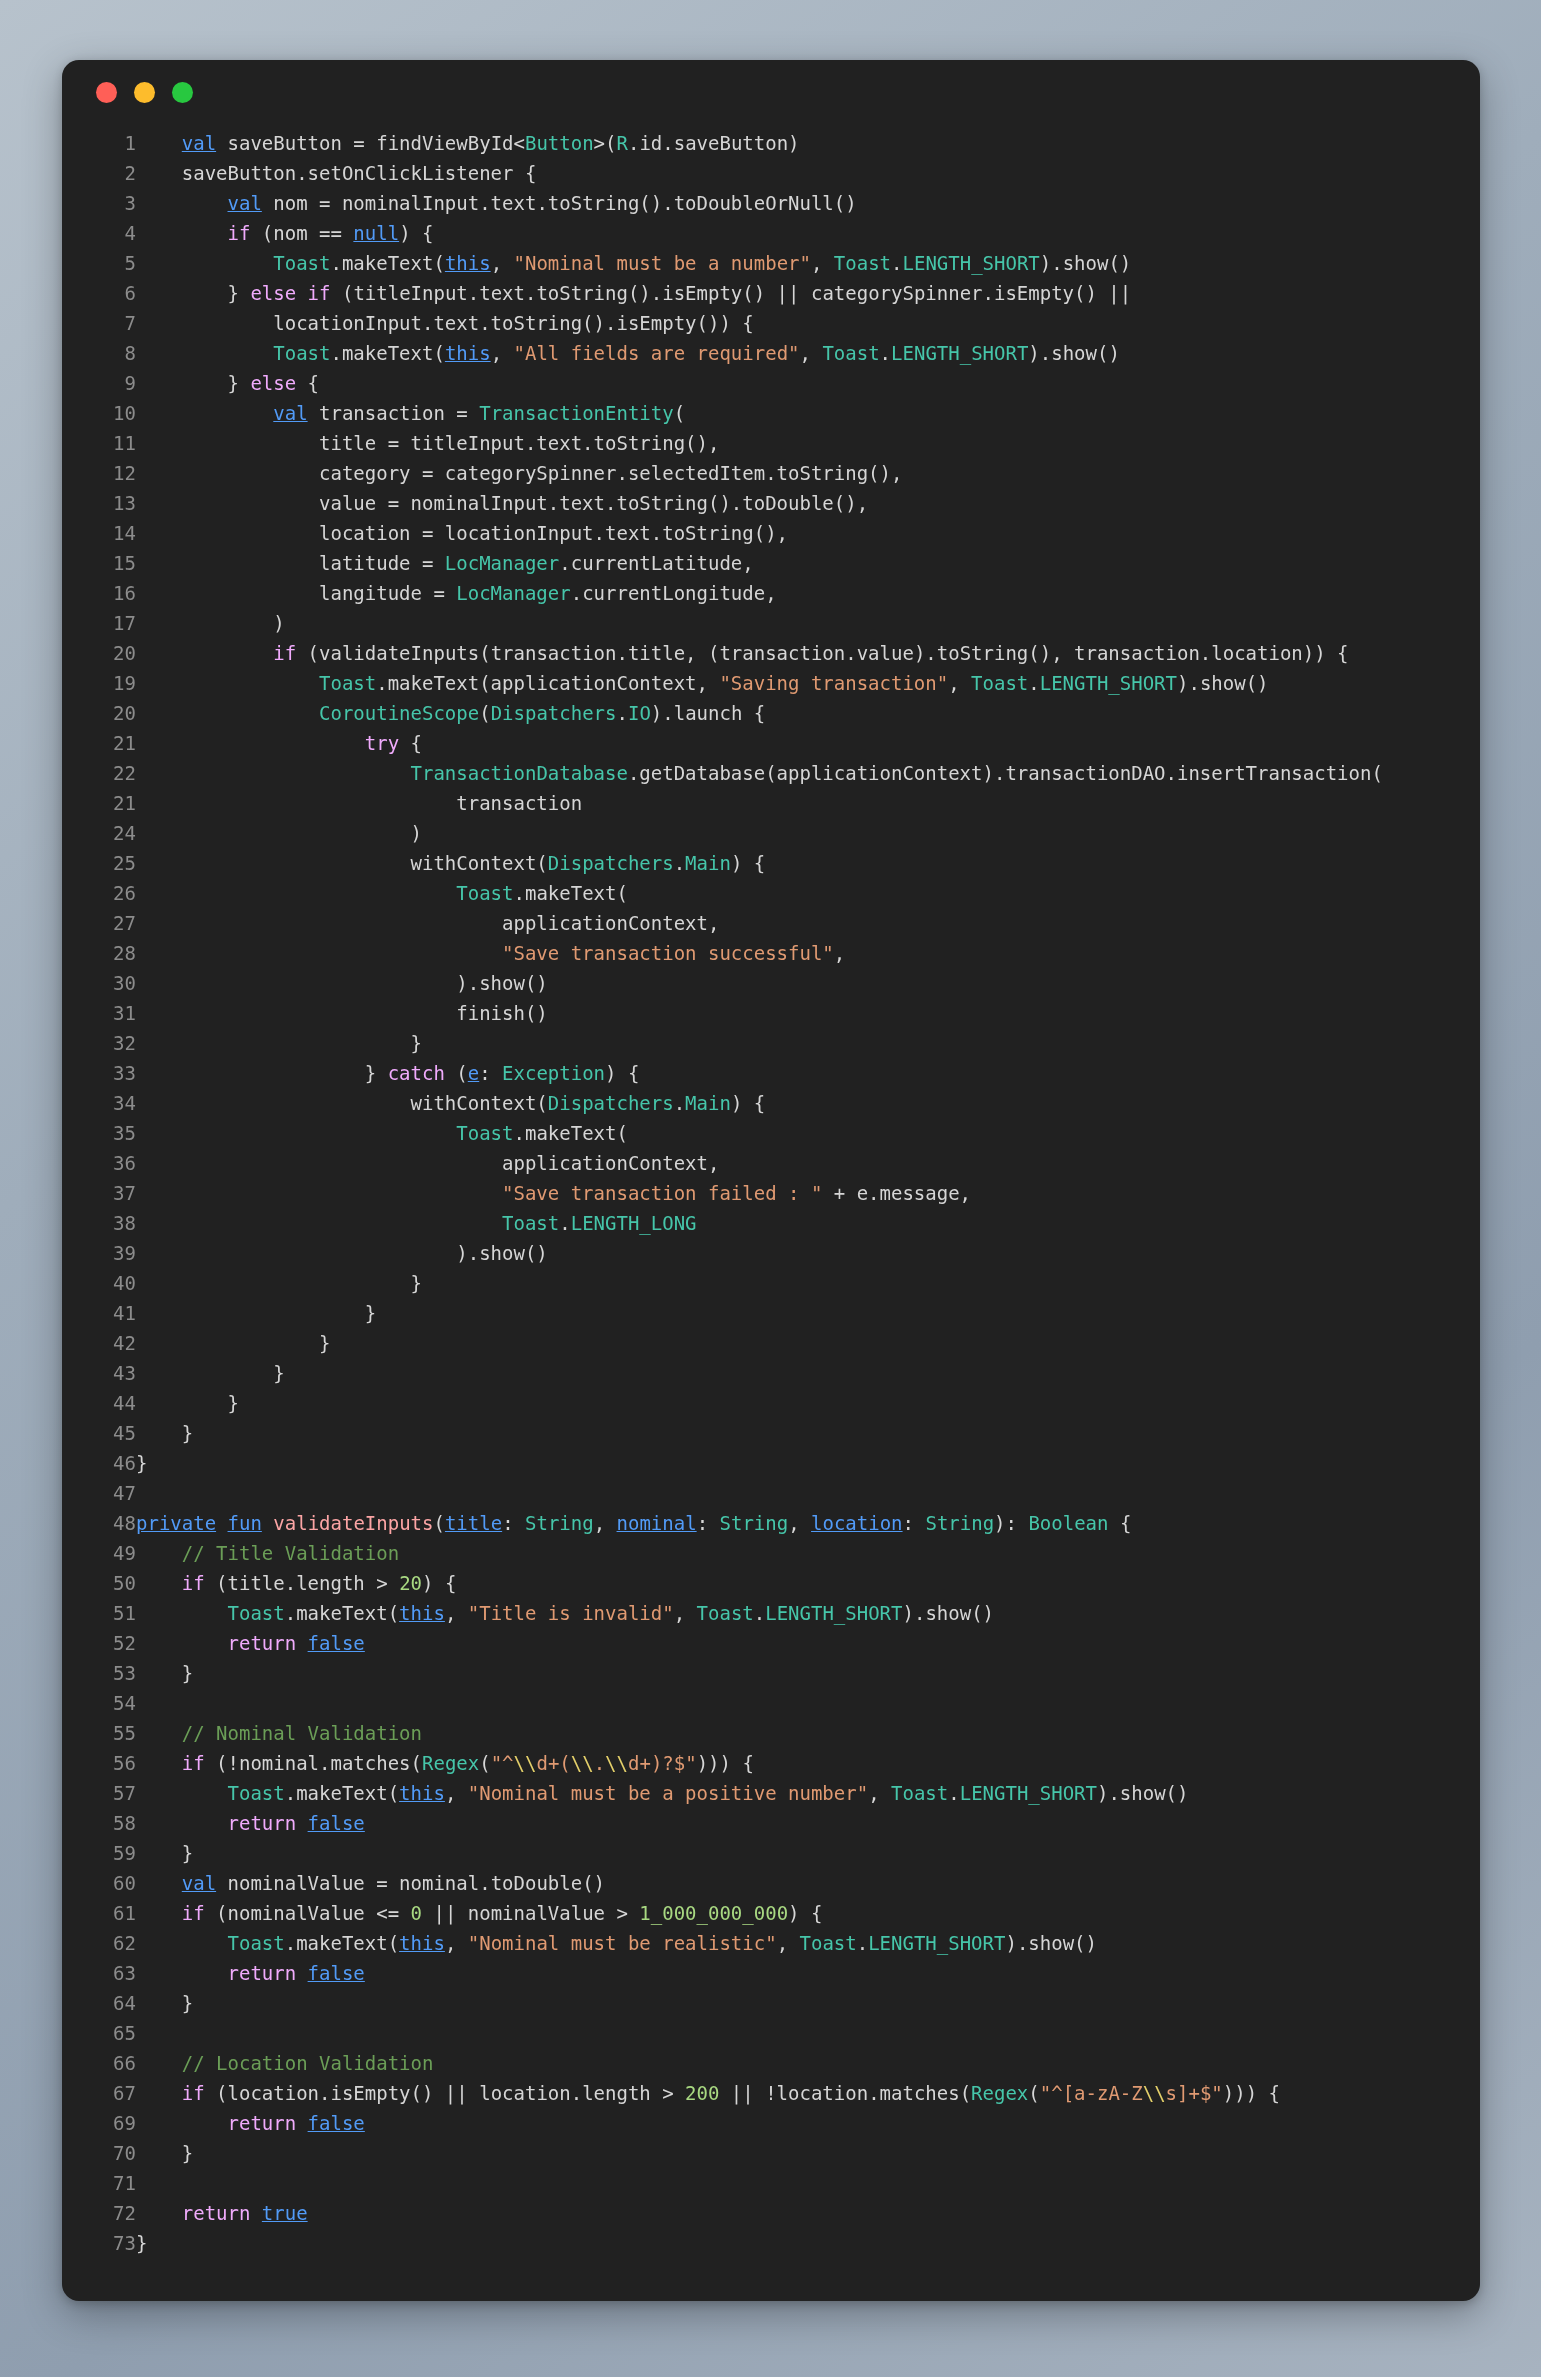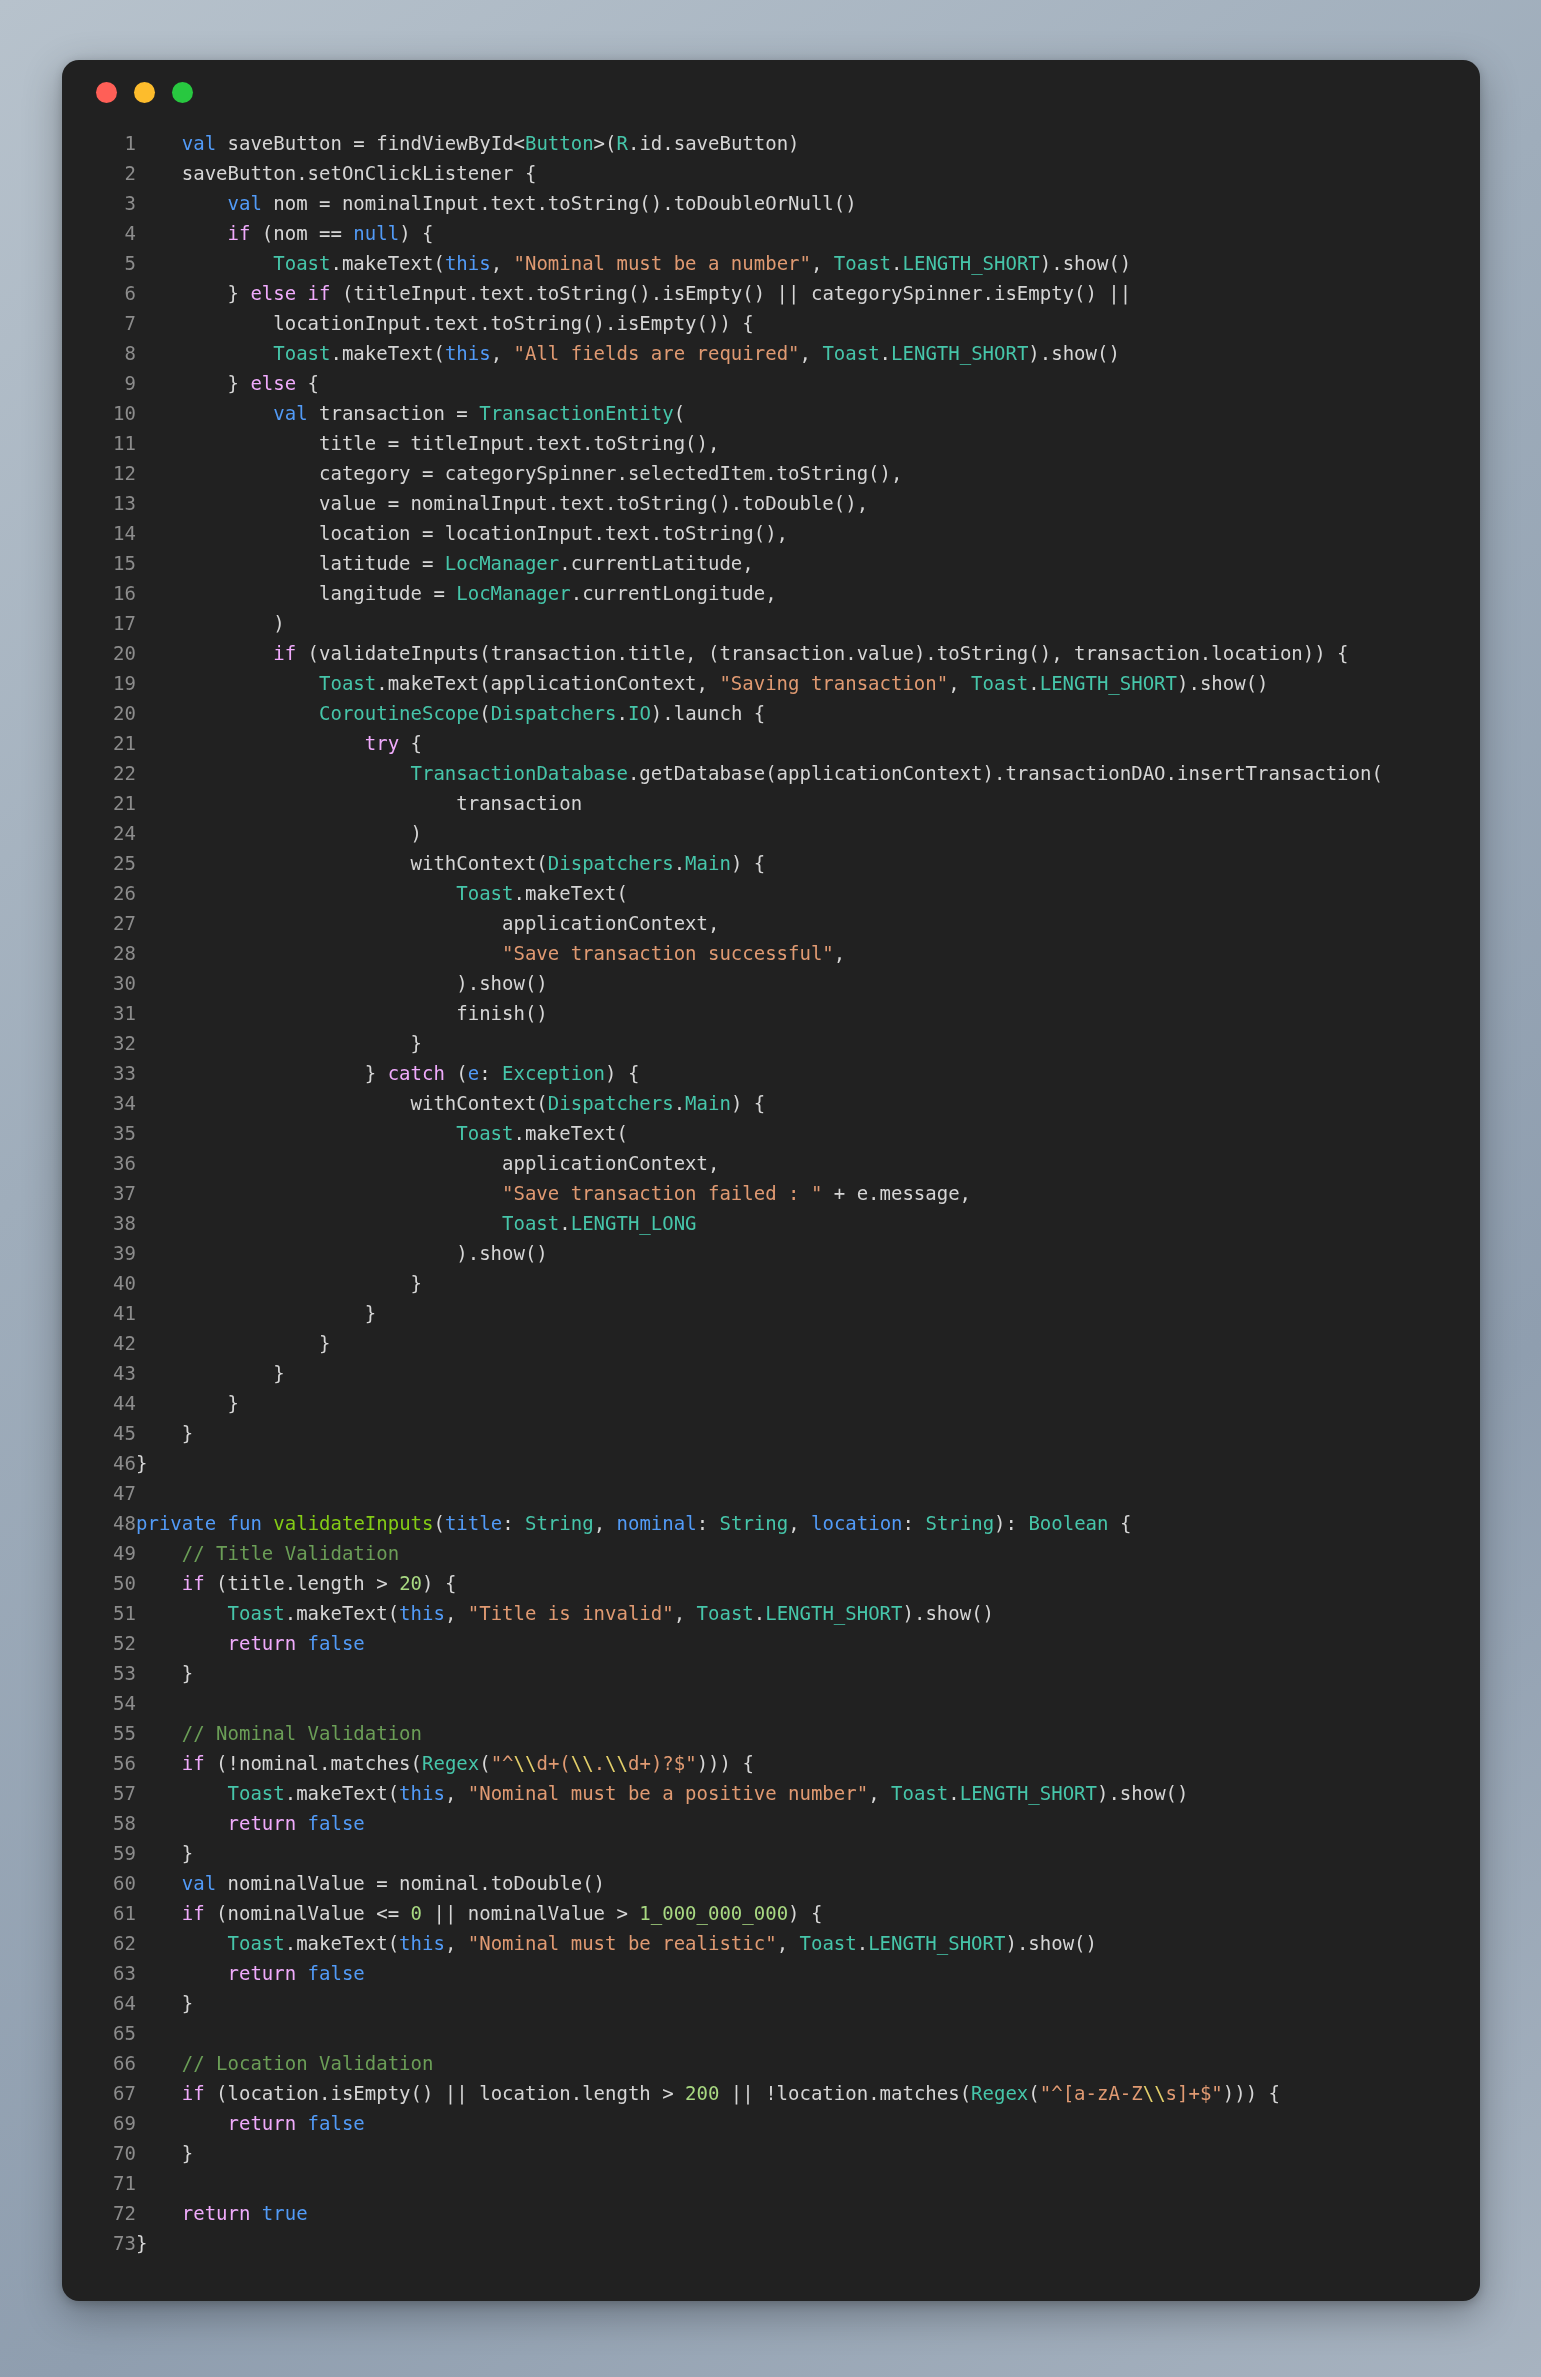--- a/index.html
+++ b/index.html
@@ -49,28 +49,28 @@
   table.code td { padding: 0; vertical-align: top; white-space: pre; }
   td.ln {
     width: 74px;
     text-align: right;
     padding-right: 20px;
     color: #8C8C8C;
     user-select: none;
     font-variant-numeric: tabular-nums;
   }
   td.src { color: #D6D6D6; padding-right: 15.5px; }
-  .k  { color: #529BF7; }   
+  .k  { color: #529BF7; text-decoration: underline; }   
   .c  { color: #f0abfc; }   
   .t  { color: #46C6AA; }   
   .s  { color: #E09A72; }   
   .e  { color: #E4D06A; }   
   .cm { color: #6B9E57; }   
   .n  { color: #A9D982; }   
-  .f  { color: #84cc16; }   
+  .f  { color: #fca5a5; }   
 </style>
 </head>
 <body>
 
 <div class="page">
   <div class="window">
 
     <div class="titlebar">
       <span class="dot" style="background:#FF5F57"></span>
       <span class="dot" style="background:#FDBC2C"></span>

